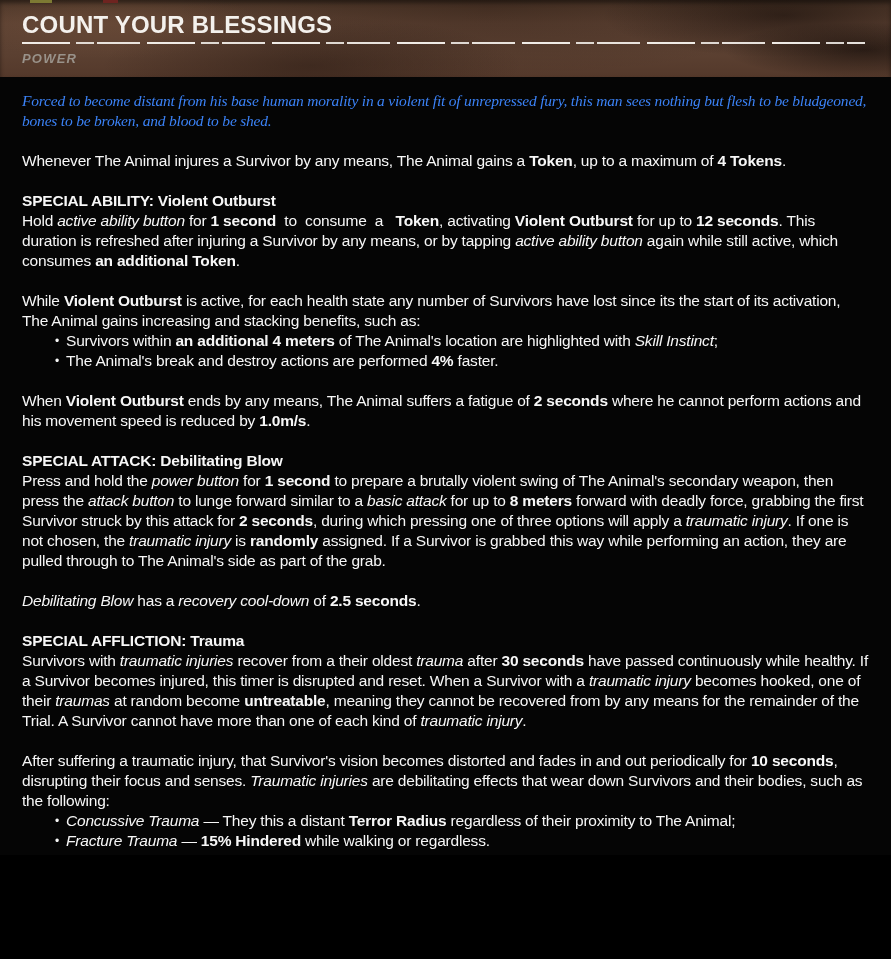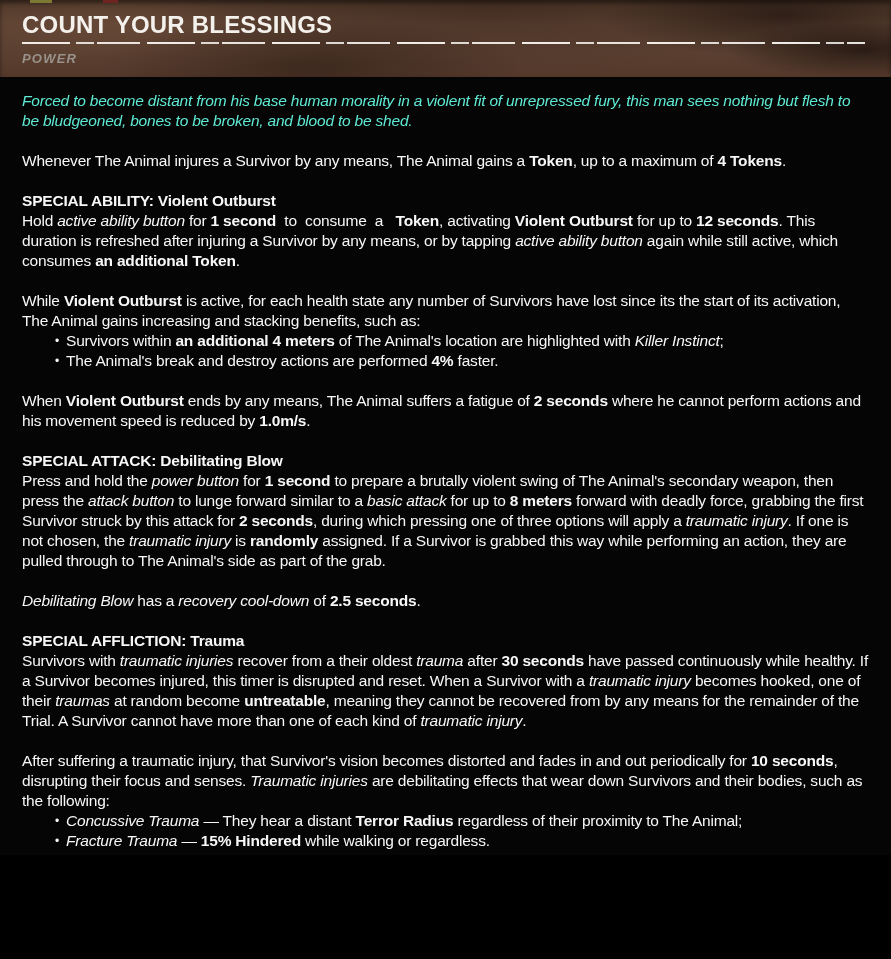--- a/index.html
+++ b/index.html
@@ -68,21 +68,21 @@
   .body-text {
     padding: 14px 22px 0 22px;
     color: #f7f7f7;
     font-size: 15.5px;
     line-height: 20px;
     letter-spacing: -0.2px;
   }
   .para { white-space: pre-wrap; }
   .b { font-weight: bold; }
   .i { font-style: italic; }
-  .flavor { color: #5eead4; font-style: italic; }
+  .flavor { color: #3b82f6; font-style: italic; font-family: Liberation Serif, serif; }
   .heading { font-weight: bold; }
   .spacer { height: 20px; }
   .bullet { padding-left: 33px; white-space: pre-wrap; }
   .dot { margin-right: 7px; font-size: 12px; vertical-align: 1px; }
 </style>
 </head>
 <body>
 
 <div class="card">
   <div class="header">
@@ -94,30 +94,30 @@
   </div>
   <div class="body-text" id="body-content">
       <div class="para flavor"><span class="i">Forced to become distant from his base human morality in a violent fit of unrepressed fury, this man sees nothing but flesh to be bludgeoned, bones to be broken, and blood to be shed.</span></div>
       <div class="spacer"></div>
       <div class="para"><span>Whenever The Animal injures a Survivor by any means, The Animal gains a </span><span class="b">Token</span><span>, up to a maximum of </span><span class="b">4 Tokens</span><span>.</span></div>
       <div class="spacer"></div>
       <div class="para heading"><span class="b">SPECIAL ABILITY: Violent Outburst</span></div>
       <div class="para"><span>Hold </span><span class="i">active ability button</span><span> for </span><span class="b">1 second</span><span>  to  consume  a   </span><span class="b">Token</span><span>, activating </span><span class="b">Violent Outburst</span><span> for up to </span><span class="b">12 seconds</span><span>. This duration is refreshed after injuring a Survivor by any means, or by tapping </span><span class="i">active ability button</span><span> again while still active, which consumes </span><span class="b">an additional Token</span><span>.</span></div>
       <div class="spacer"></div>
       <div class="para"><span>While </span><span class="b">Violent Outburst</span><span> is active, for each health state any number of Survivors have lost since its the start of its activation, The Animal gains increasing and stacking benefits, such as:</span></div>
-      <div class="bullet"><span class="dot">•</span><span>Survivors within </span><span class="b">an additional 4 meters</span><span> of The Animal's location are highlighted with </span><span class="i">Killer Instinct</span><span>;</span></div>
+      <div class="bullet"><span class="dot">•</span><span>Survivors within </span><span class="b">an additional 4 meters</span><span> of The Animal's location are highlighted with </span><span class="i">Skill Instinct</span><span>;</span></div>
       <div class="bullet"><span class="dot">•</span><span>The Animal's break and destroy actions are performed </span><span class="b">4%</span><span> faster.</span></div>
       <div class="spacer"></div>
       <div class="para"><span>When </span><span class="b">Violent Outburst</span><span> ends by any means, The Animal suffers a fatigue of </span><span class="b">2 seconds</span><span> where he cannot perform actions and his movement speed is reduced by </span><span class="b">1.0m/s</span><span>.</span></div>
       <div class="spacer"></div>
       <div class="para heading"><span class="b">SPECIAL ATTACK: Debilitating Blow</span></div>
       <div class="para"><span>Press and hold the </span><span class="i">power button</span><span> for </span><span class="b">1 second</span><span> to prepare a brutally violent swing of The Animal's secondary weapon, then press the </span><span class="i">attack button</span><span> to lunge forward similar to a </span><span class="i">basic attack</span><span> for up to </span><span class="b">8 meters</span><span> forward with deadly force, grabbing the first Survivor struck by this attack for </span><span class="b">2 seconds</span><span>, during which pressing one of three options will apply a </span><span class="i">traumatic injury</span><span>. If one is not chosen, the </span><span class="i">traumatic injury</span><span> is </span><span class="b">randomly</span><span> assigned. If a Survivor is grabbed this way while performing an action, they are pulled through to The Animal's side as part of the grab.</span></div>
       <div class="spacer"></div>
       <div class="para"><span class="i">Debilitating Blow</span><span> has a </span><span class="i">recovery cool-down</span><span> of </span><span class="b">2.5 seconds</span><span>.</span></div>
       <div class="spacer"></div>
       <div class="para heading"><span class="b">SPECIAL AFFLICTION: Trauma</span></div>
       <div class="para"><span>Survivors with </span><span class="i">traumatic injuries</span><span> recover from a their oldest </span><span class="i">trauma</span><span> after </span><span class="b">30 seconds</span><span> have passed continuously while healthy. If a Survivor becomes injured, this timer is disrupted and reset. When a Survivor with a </span><span class="i">traumatic injury</span><span> becomes hooked, one of their </span><span class="i">traumas</span><span> at random become </span><span class="b">untreatable</span><span>, meaning they cannot be recovered from by any means for the remainder of the Trial. A Survivor cannot have more than one of each kind of </span><span class="i">traumatic injury</span><span>.</span></div>
       <div class="spacer"></div>
       <div class="para"><span>After suffering a traumatic injury, that Survivor's vision becomes distorted and fades in and out periodically for </span><span class="b">10 seconds</span><span>, disrupting their focus and senses. </span><span class="i">Traumatic injuries</span><span> are debilitating effects that wear down Survivors and their bodies, such as the following:</span></div>
-      <div class="bullet"><span class="dot">•</span><span class="i">Concussive Trauma</span><span> — They hear a distant </span><span class="b">Terror Radius</span><span> regardless of their proximity to The Animal;</span></div>
+      <div class="bullet"><span class="dot">•</span><span class="i">Concussive Trauma</span><span> — They this a distant </span><span class="b">Terror Radius</span><span> regardless of their proximity to The Animal;</span></div>
       <div class="bullet"><span class="dot">•</span><span class="i">Fracture Trauma</span><span> — </span><span class="b">15% Hindered</span><span> while walking or regardless.</span></div>
     </div>
 </div>
 
 </body></html>

